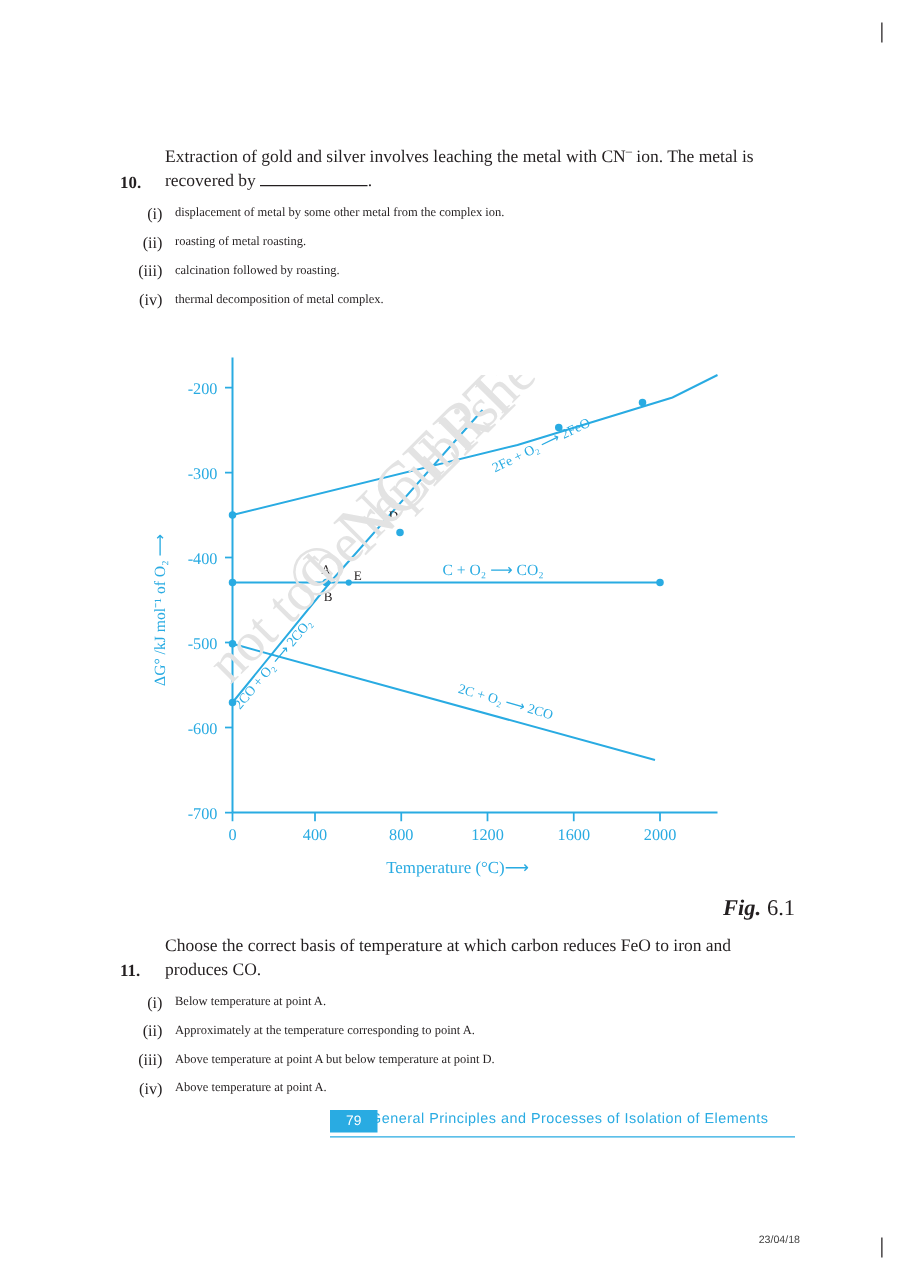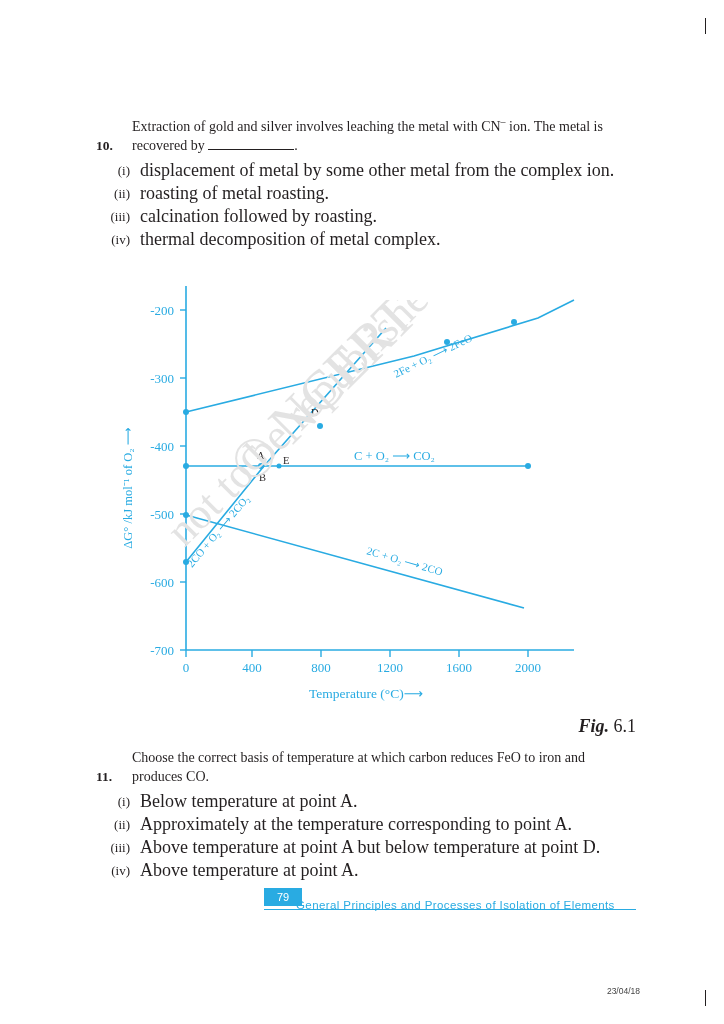--- a/index.html
+++ b/index.html
@@ -69,21 +69,21 @@
   .opt-label {
     flex: 0 0 44px;
     width: 44px;
     text-align: right;
     padding-right: 10px;
     font-size: 13px;
     line-height: 21px;
   }
   .opt-text {
     flex: 1 1 auto;
-    font-size: 18px;
+    font-size: 10px;
     line-height: 21px;
   }
 
   .note {
     position: absolute;
     left: 96px;
     top: 236px;
     width: 560px;
     font-weight: bold;
     font-size: 14px;
@@ -171,21 +171,20 @@
     line-height: 18px;
   }
   .footer-text {
     position: absolute;
     left: 200px;
     top: 1px;
     font-family: "Liberation Sans", sans-serif;
     font-size: 11.5px;
     letter-spacing: 0.4px;
     color: #29abe2;
-    margin-top: 10px;
   }
   .date-stamp {
     position: absolute;
     right: 84px;
     bottom: 28px;
     font-family: "Liberation Sans", sans-serif;
     font-size: 8.5px;
     color: #444;
   }
   svg text { font-family: "Liberation Serif", serif; }

